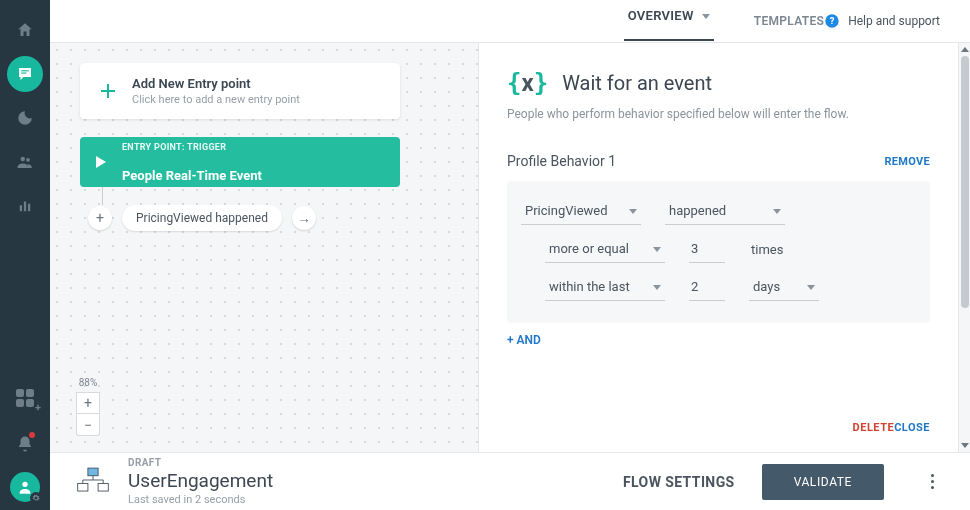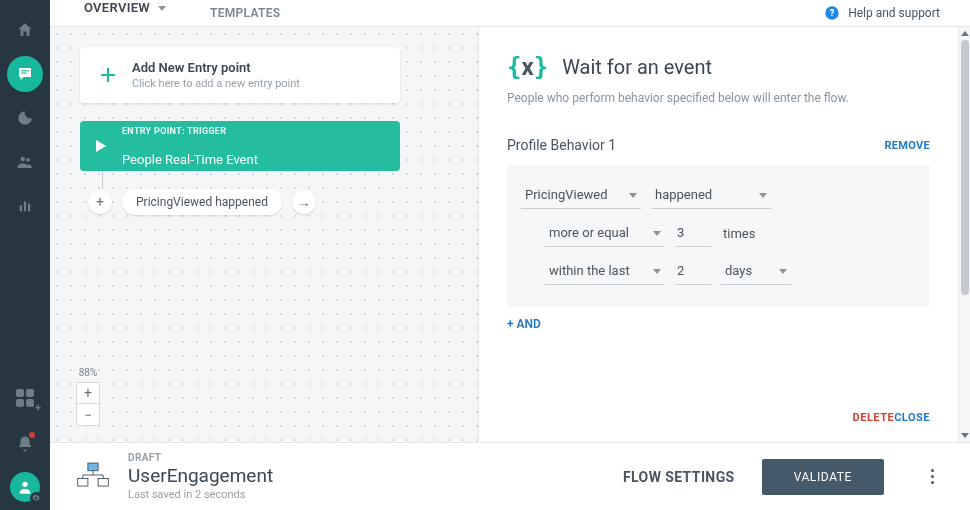--- a/index.html
+++ b/index.html
@@ -15,73 +15,73 @@
 .grid4{display:grid;grid-template-columns:8px 8px;grid-template-rows:8px 8px;gap:2px}
 .grid4 span{background:#6e7d87;border-radius:2px}
 .plus-badge{position:absolute;right:2px;bottom:2px;color:#6e7d87;font-size:11px;font-weight:700}
 .bell-wrap{position:relative}
 .red-dot{position:absolute;top:6px;right:8px;width:6px;height:6px;background:#d63a3a;border-radius:50%}
 .avatar{width:30px;height:30px;border-radius:50%;background:#17b89e;display:flex;align-items:center;justify-content:center;margin-top:6px;cursor:pointer;position:relative}
 .avatar svg{width:16px;height:16px;fill:#fff}
 .avatar-gear{position:absolute;right:-2px;bottom:-2px;width:12px;height:12px;background:#263742;border-radius:50%;display:flex;align-items:center;justify-content:center}
 .avatar-gear svg{width:8px;height:8px;fill:#6e7d87}
 .main{flex:1;display:flex;flex-direction:column;position:relative}
-.topnav{height:27px;border-bottom:1px solid #e4e6e9;display:flex;align-items:center;padding:0 30px;justify-content:space-between}
+.topnav{height:43px;border-bottom:1px solid #e4e6e9;display:flex;align-items:center;padding:0 30px;justify-content:flex-end}
 .tabs{display:flex;gap:40px}
 .tab{font-size:12px;font-weight:600;color:#7c8792;letter-spacing:.3px;cursor:pointer;padding:12px 0}
 .tab.sel{color:#3c4752;border-bottom:2px solid #3c4752;margin-bottom:-1px}
 .help{display:flex;align-items:center;gap:8px;font-size:12px;color:#4a5560;cursor:pointer}
 .help svg{width:16px;height:16px;fill:#1e88e5}
 .mid{flex:1;display:flex;overflow:hidden}
 .canvas{flex:1;background:#f5f6f7;background-image:radial-gradient(#d6d9dd 1px,transparent 1px);background-size:14px 14px;position:relative;padding:20px 20px 20px 30px;overflow:hidden}
 .card{background:#fff;border-radius:4px;box-shadow:0 1px 3px rgba(0,0,0,.1);display:flex;align-items:center}
 .addcard{width:320px;height:56px;padding:0 14px;margin-bottom:18px;cursor:pointer}
 .plus-ic{width:28px;display:flex;align-items:center;justify-content:center;margin-right:10px}
 .plus-ic svg{width:24px;height:24px;stroke:#17b89e;stroke-width:2;fill:none}
 .add-title{font-size:13px;font-weight:600;color:#3c4752}
 .add-sub{font-size:11px;color:#97a0a8;margin-top:2px}
 .trigger{width:320px;height:50px;background:#24bd9f;color:#fff;border-radius:4px;display:flex;align-items:center;padding:0 16px;cursor:pointer}
 .play{width:0;height:0;border-left:10px solid #fff;border-top:6px solid transparent;border-bottom:6px solid transparent;margin-right:16px}
 .trig-lbl{font-size:9px;font-weight:700;letter-spacing:.3px;opacity:.9}
-.trig-title{font-size:13px;font-weight:400;margin-top:16px}
+.trig-title{font-size:13px;font-weight:700;margin-top:16px}
 .connector{width:1px;height:18px;background:#c8cdd2;margin-left:22px}
 .chip-row{display:flex;align-items:center;gap:10px;margin-left:8px}
 .circle-btn{width:24px;height:24px;border-radius:50%;background:#fff;box-shadow:0 1px 2px rgba(0,0,0,.15);display:flex;align-items:center;justify-content:center;cursor:pointer;font-size:14px;color:#6b7680}
 .chip{background:#fff;border-radius:14px;padding:6px 14px;font-size:12px;color:#4a5560;box-shadow:0 1px 2px rgba(0,0,0,.12)}
 .zoom{position:absolute;left:26px;bottom:16px;display:flex;flex-direction:column;align-items:center}
 .zoom-lbl{font-size:10px;color:#7c8792;margin-bottom:4px}
 .zoom-btn{width:24px;height:22px;background:#fff;border:1px solid #d6d9dd;display:flex;align-items:center;justify-content:center;font-size:14px;color:#6b7680;cursor:pointer}
 .zoom-btn:first-of-type{border-radius:3px 3px 0 0}
 .zoom-btn:last-of-type{border-top:none;border-radius:0 0 3px 3px}
 .panel{width:480px;background:#fff;border-left:1px solid #e4e6e9;display:flex;flex-direction:column;padding:26px 28px 12px}
 .panel-head{display:flex;align-items:center;gap:14px;margin-bottom:10px}
 .xbrace{font-family:monospace;font-size:24px;font-weight:700;color:#17b89e}
 .panel-title{font-size:20px;color:#3c4752;font-weight:400}
 .panel-desc{font-size:12px;color:#8b949c;margin-bottom:32px}
 .beh-head{display:flex;justify-content:space-between;align-items:center;margin-bottom:12px}
 .beh-title{font-size:14px;color:#4a5560}
 .remove{font-size:11px;font-weight:700;color:#1f78c9;letter-spacing:.3px;cursor:pointer}
 .beh-box{background:#f6f7f8;border-radius:3px;padding:16px 14px 12px}
-.rule-row{display:flex;gap:10px;margin-bottom:10px;align-items:center}
+.rule-row{display:flex;gap:24px;margin-bottom:10px;align-items:center}
 .rule-row.indent{padding-left:24px}
 .sel{position:relative;border-bottom:1px solid #c8cdd2;padding:6px 20px 6px 4px;font-size:13px;color:#4a5560;min-width:90px;cursor:pointer}
 .sel::after{content:"";position:absolute;right:4px;top:12px;border-left:4px solid transparent;border-right:4px solid transparent;border-top:5px solid #8b949c}
 .num-inp{border:none;border-bottom:1px solid #c8cdd2;background:transparent;width:36px;font-size:13px;color:#4a5560;padding:6px 2px;outline:none}
 .static{font-size:13px;color:#4a5560;padding:6px 2px}
 .and{font-size:12px;color:#1f78c9;font-weight:600;cursor:pointer;margin-top:10px;display:inline-block}
 .panel-actions{display:flex;justify-content:flex-end;margin-top:auto;padding:14px 0 6px}
 .delete{font-size:11px;font-weight:700;color:#d04131;letter-spacing:.5px;cursor:pointer}
 .close{font-size:11px;font-weight:700;color:#1f78c9;letter-spacing:.5px;cursor:pointer}
 .xb{color:#4a5560}
 .sb{width:12px;background:#f5f6f7;border-left:1px solid #e4e6e9;display:flex;flex-direction:column;justify-content:space-between;align-items:center;padding:4px 0}
 .sb-tr{border-left:4px solid transparent;border-right:4px solid transparent}
 .sb-up{border-bottom:5px solid #6b7680}
 .sb-dn{border-top:5px solid #6b7680}
 .sb-th{width:8px;flex:.65;background:#c4cacf;border-radius:4px;margin:4px 0 auto}
-.footer{height:68px;border-top:1px solid #e4e6e9;display:flex;align-items:center;padding:0 26px;gap:18px}
+.footer{height:58px;border-top:1px solid #e4e6e9;display:flex;align-items:center;padding:0 26px;gap:18px}
 .flow-ic svg{width:34px;height:28px}
 .footinfo{flex:1}
 .draft{font-size:10px;font-weight:700;color:#97a0a8;letter-spacing:.4px}
 .flowname{font-size:19px;color:#3c4752;margin:1px 0}
 .saved{font-size:11px;color:#97a0a8}
 .fs{font-size:14px;font-weight:700;color:#4a5560;letter-spacing:.4px;cursor:pointer;margin-right:9px}
 .validate{background:#445969;color:#fff;font-size:12px;font-weight:400;letter-spacing:.6px;padding:11px 32px;border:none;border-radius:2px;cursor:pointer}
 .kebab{width:24px;display:flex;flex-direction:column;align-items:center;gap:3px;cursor:pointer;margin-left:18px}
 .kebab span{width:3px;height:3px;background:#4a5560;border-radius:50%}
 </style>

